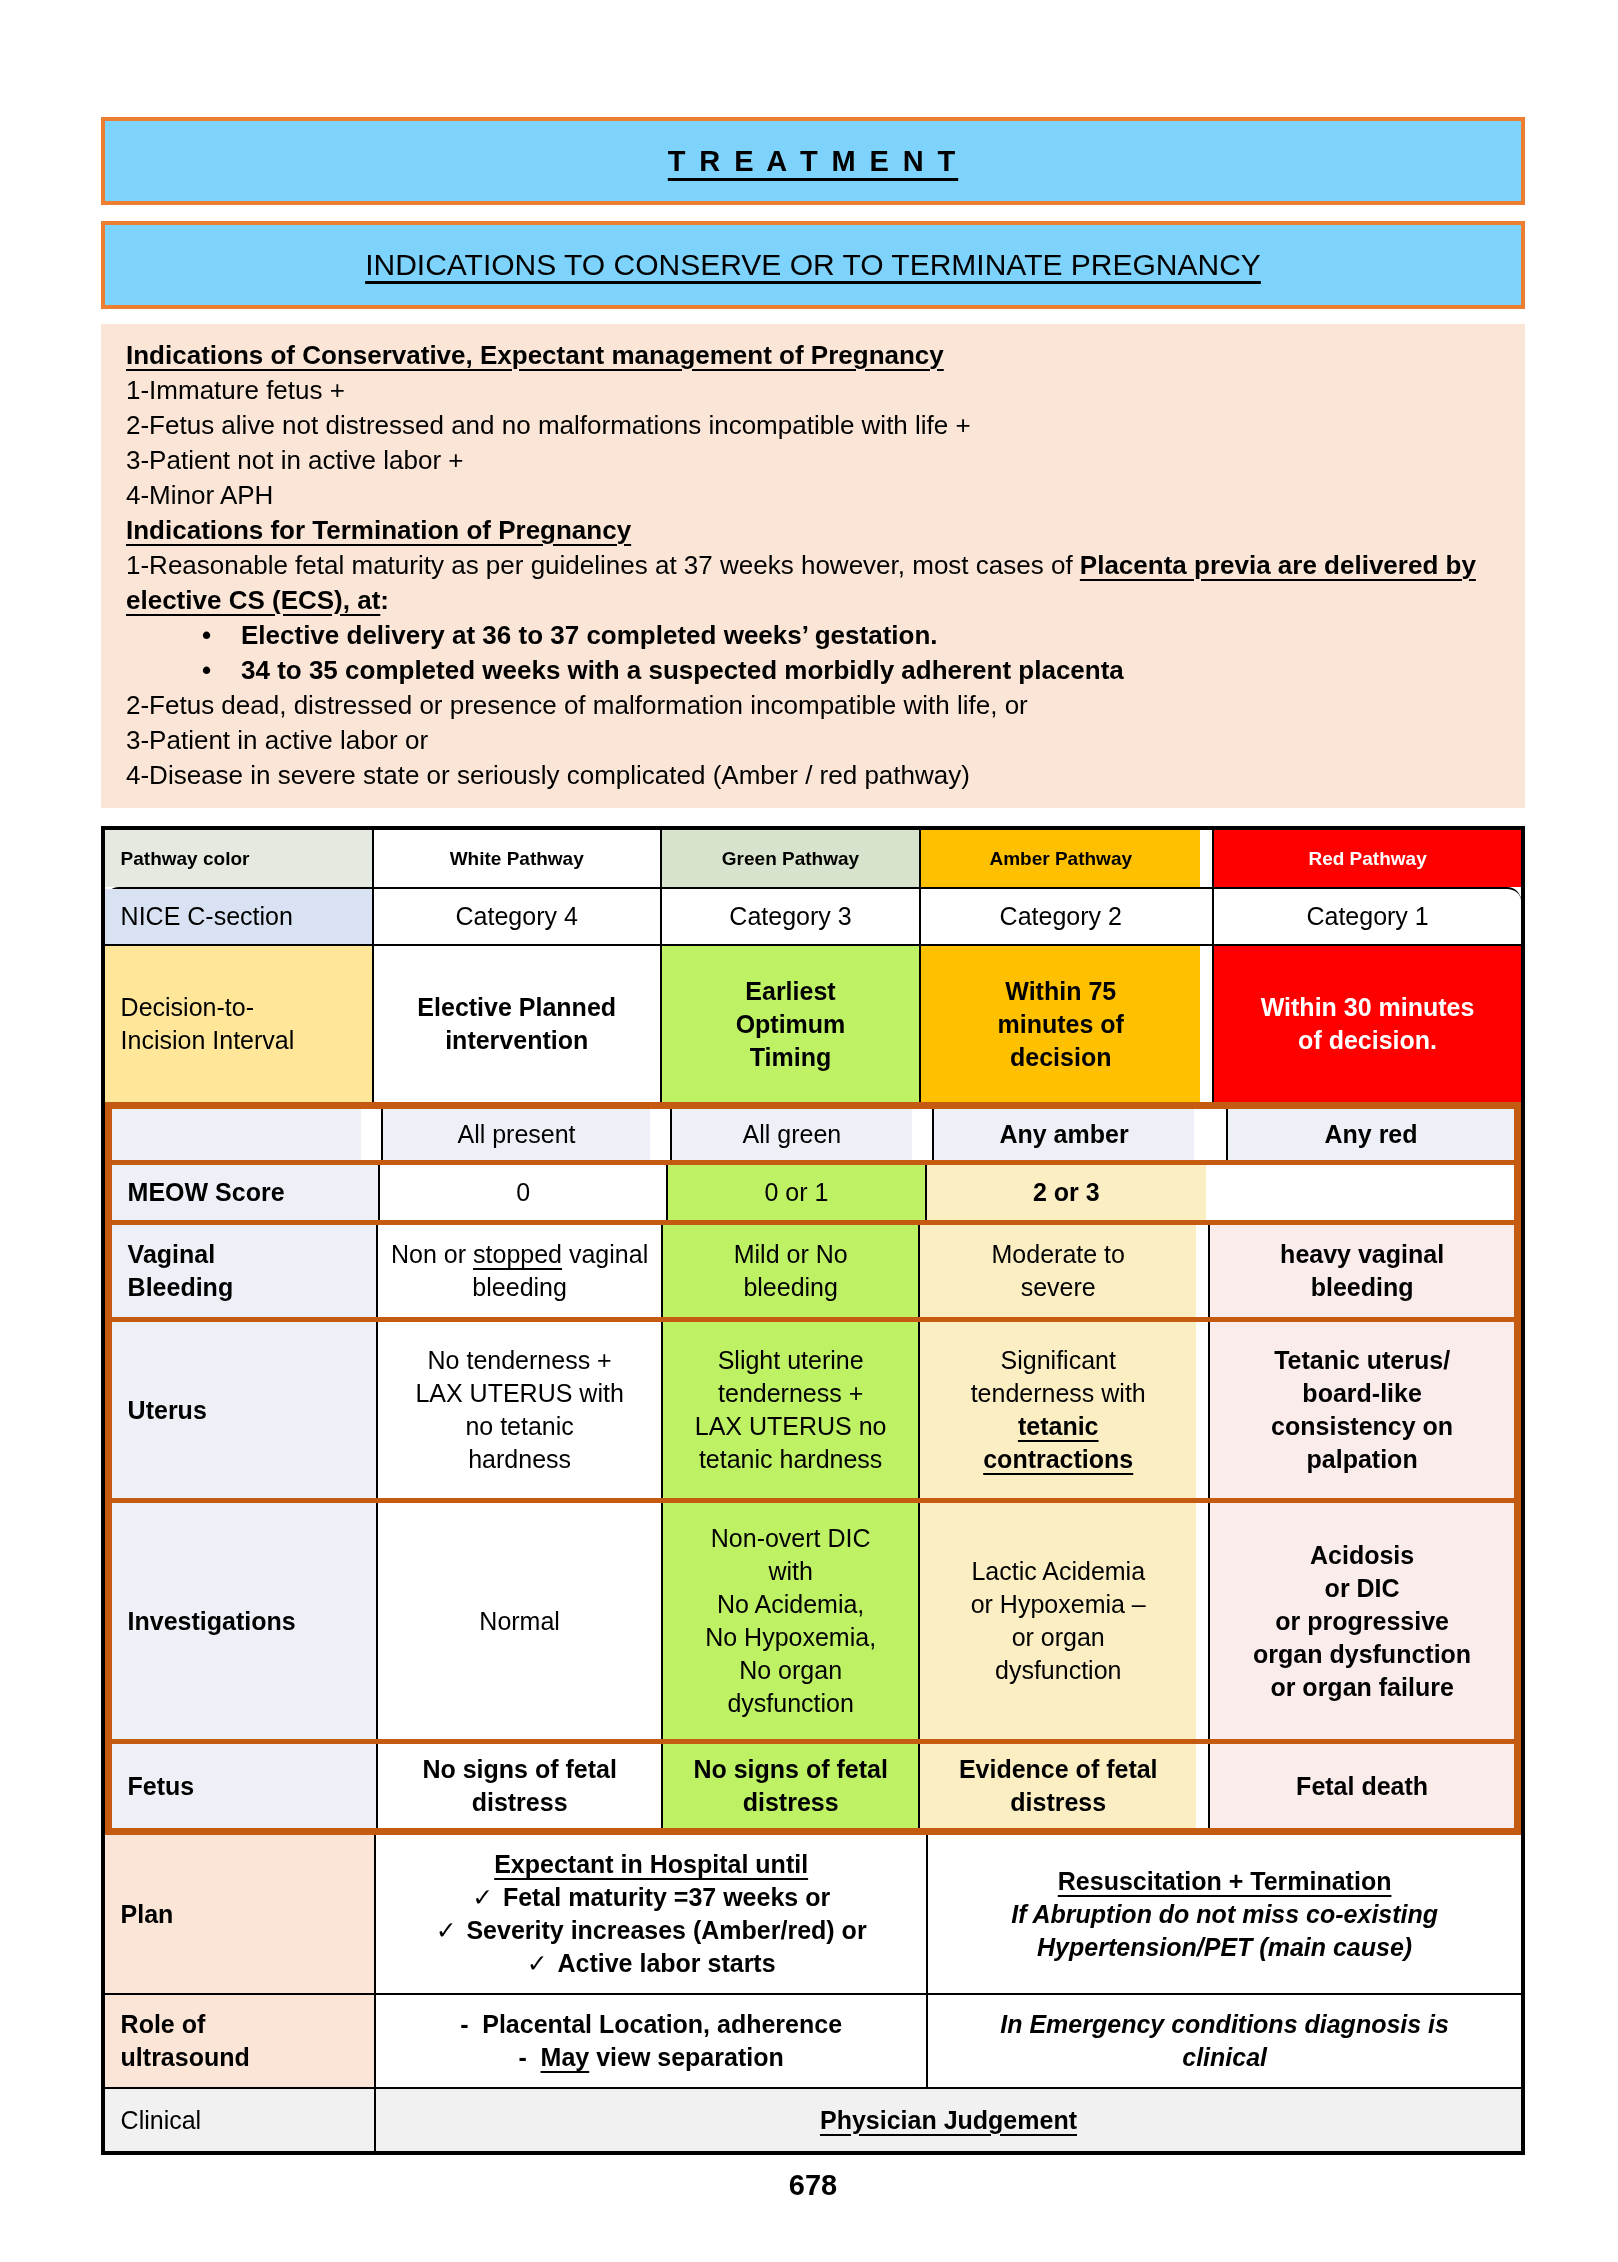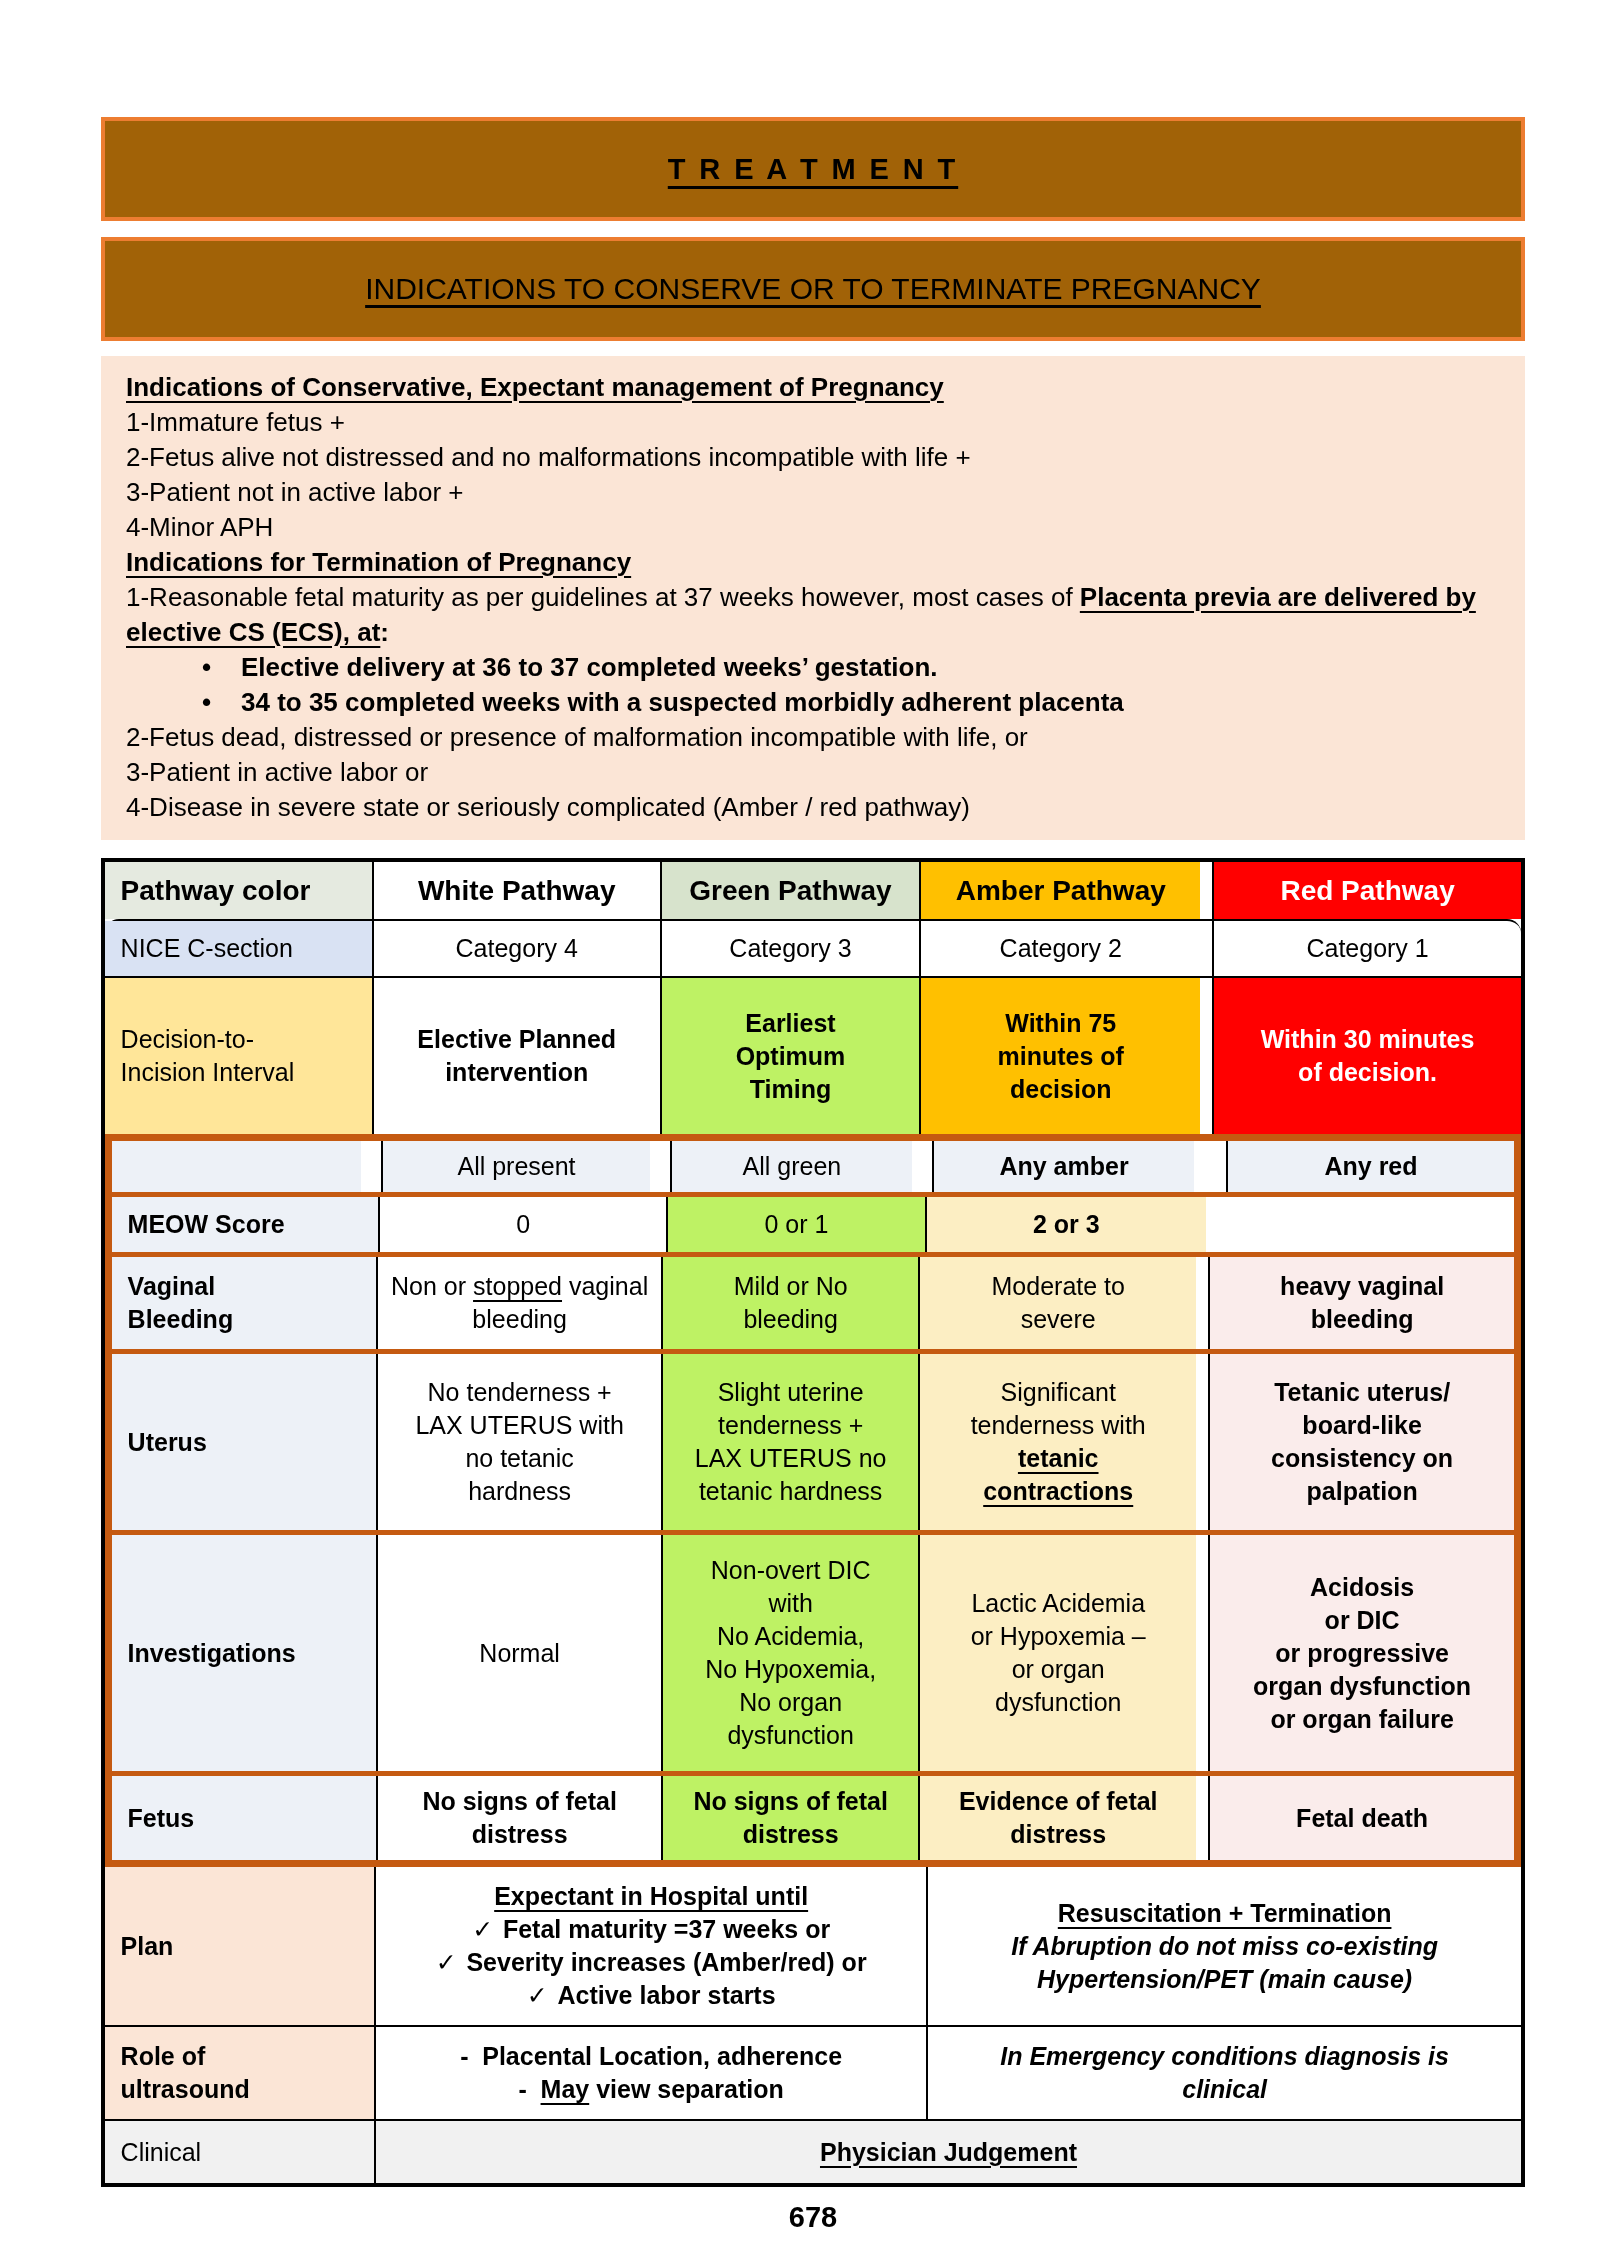--- a/index.html
+++ b/index.html
@@ -7,21 +7,21 @@
     width:1619px;height:2263px;background:#ffffff;
     font-family:"Liberation Sans","DejaVu Sans",sans-serif;
     color:#000;
     -webkit-font-smoothing:antialiased;
   }
   .page{position:relative;width:1619px;height:2263px;overflow:hidden;}
   .content{position:absolute;left:101px;top:117px;width:1424px;}
 
   
   .obox{
-    border:4.9px solid #ED7D31;background:#a16207;height:104px;
+    border:4.9px solid #ED7D31;background:#7dd3fc;height:88px;
     display:flex;align-items:center;justify-content:center;
     box-sizing:border-box;margin-bottom:15.6px;
   }
   .title-text{
     font-size:29px;font-weight:bold;letter-spacing:2.9px;
     text-decoration:underline;text-decoration-thickness:2.9px;text-underline-offset:6.8px;
   }
   .subtitle-text{
     font-size:30px;font-weight:normal;
     text-decoration:underline;text-decoration-thickness:2.9px;text-underline-offset:5.9px;
@@ -80,21 +80,21 @@
   .rh-pres{min-height:51px;gap:20px;}
   .rh-meow{min-height:55px;}
   .rh-vag{min-height:92px;}
   .rh-ut{min-height:176px;}
   .rh-inv{min-height:236px;}
   .rh-fet{min-height:84px;}
   .rh-plan{min-height:158px;}
   .rh-us{min-height:92px;}
   .rh-clin{min-height:62px;}
 
-  .hdr-cell{font-weight:bold;font-size:28px;}
+  .hdr-cell{font-weight:bold;font-size:19px;}
   .plan-item{display:flex;justify-content:center;font-weight:bold;}
   .check{margin-right:9.8px;font-weight:normal;}
   .dash{margin-right:13.7px;}
   .pagenum{
     text-align:center;font-size:29px;font-weight:bold;margin-top:13.7px;
     font-family:"Liberation Sans","DejaVu Sans",sans-serif;
   }
 </style>
 </head>
 <body>

